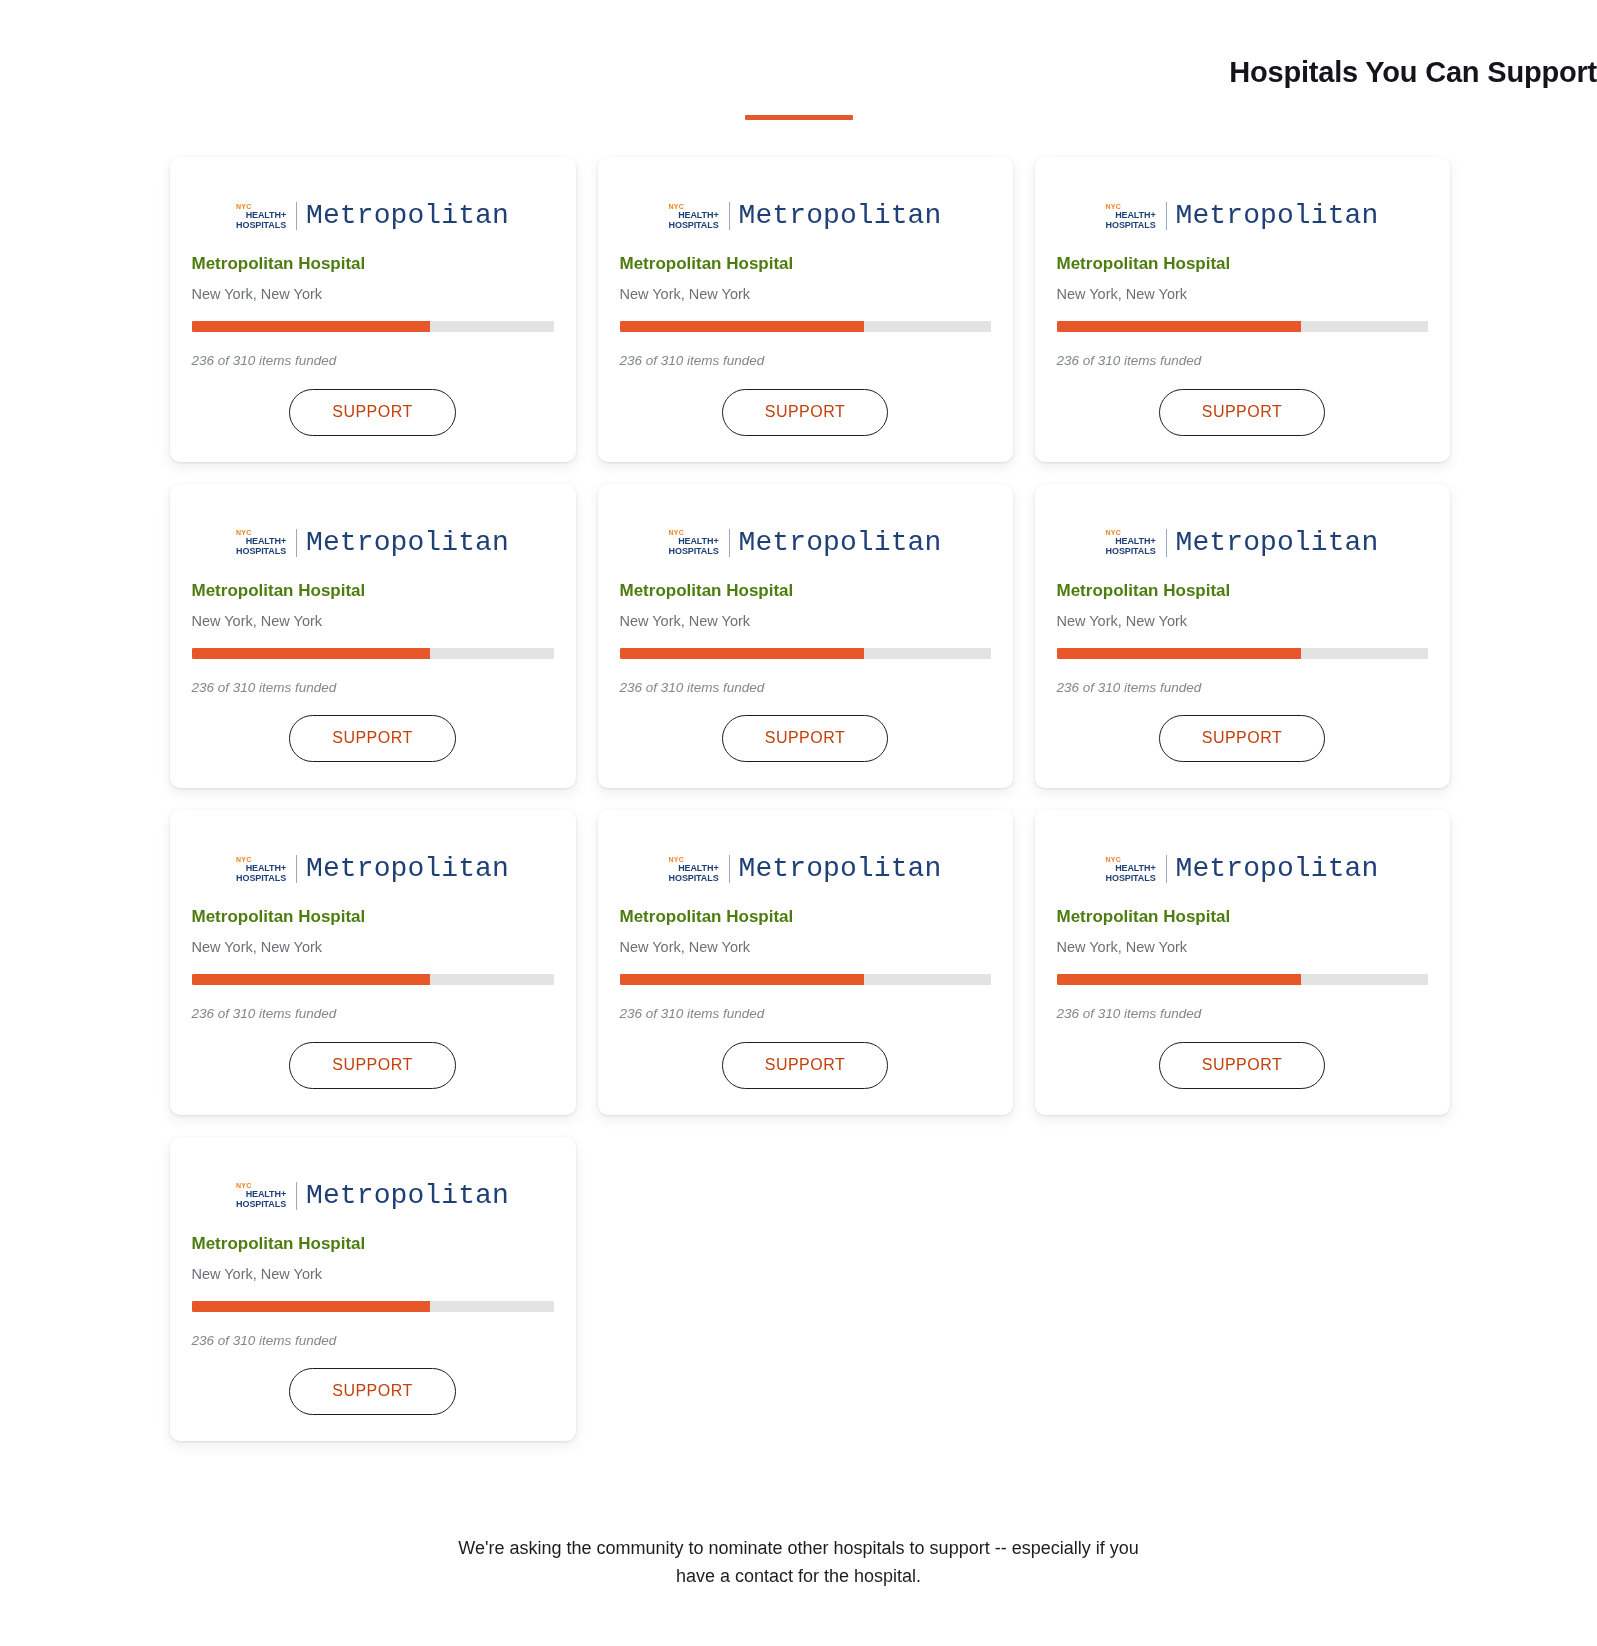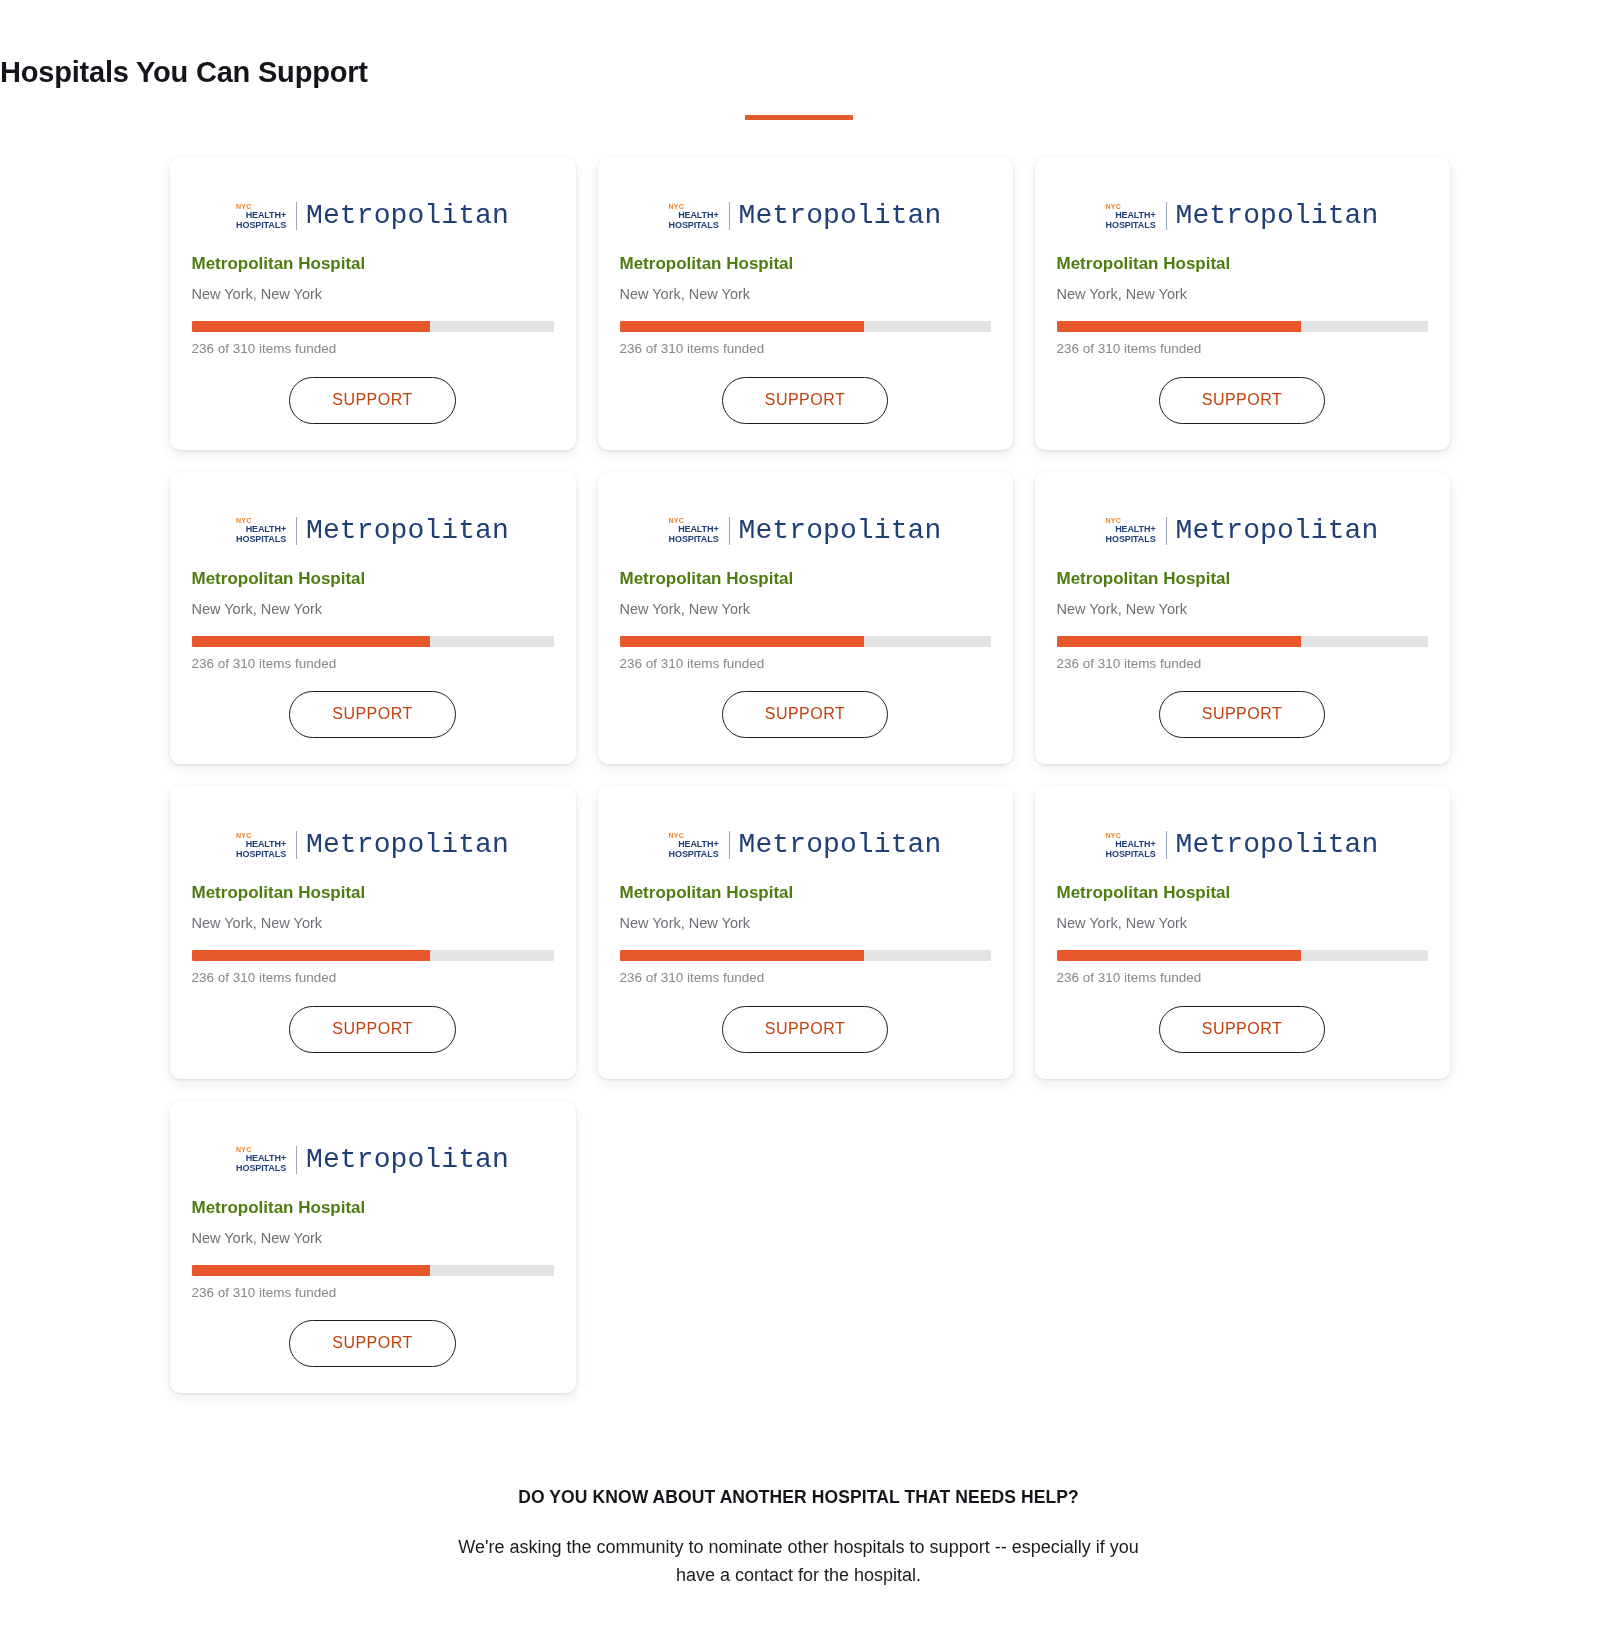--- a/index.html
+++ b/index.html
@@ -15,21 +15,21 @@
     position: relative;
     overflow: hidden;
   }
 
   .page {
     width: 1597px;
     padding-top: 54px;
   }
 
   
-  .header { text-align: left; }
+  .header { text-align: right; }
   .page-title {
     font-size: 29px;
     font-weight: bold;
     color: #14141a;
     letter-spacing: -0.2px;
     line-height: 1.25;
   }
   .title-rule {
     width: 108px;
     height: 5px;
@@ -131,22 +131,23 @@
     border-radius: 1px;
     overflow: hidden;
   }
   .progress-fill {
     height: 100%;
     background: #e8572a;
     border-radius: 1px 0 0 1px;
   }
 
   .card-funded {
-    margin-top: 8px;
+    margin-top: 20px;
     font-size: 13.5px;
+    font-style: italic;
     color: #83878c;
     line-height: 1.3;
   }
 
   .card-action { text-align: center; margin-top: 19px; }
 
   .pill-btn {
     display: inline-block;
     background: #ffffff;
     border: 1.5px solid #1d1d1f;
@@ -367,18 +368,17 @@
         <div class="card-location">New York, New York</div>
         <div class="progress-track" style="background: rgb(227, 227, 227);">
           <div class="progress-fill" style="width: 66%; background: rgb(232, 87, 42);"></div>
         </div>
         <div class="card-funded">236 of 310 items funded</div>
         <div class="card-action"><button class="pill-btn support">SUPPORT</button></div>
       </div>
     </div>
 
   <div class="cta">
-    <div class="cta-heading">DO YOU KNOW ABOUT ANOTHER HOSPITAL THAT NEEDS HELP?</div>
     <p class="cta-text">We're asking the community to nominate other hospitals to support -- especially if you have a contact for the hospital.</p>
 
   </div>
 
 </div>
 
 </body></html>

